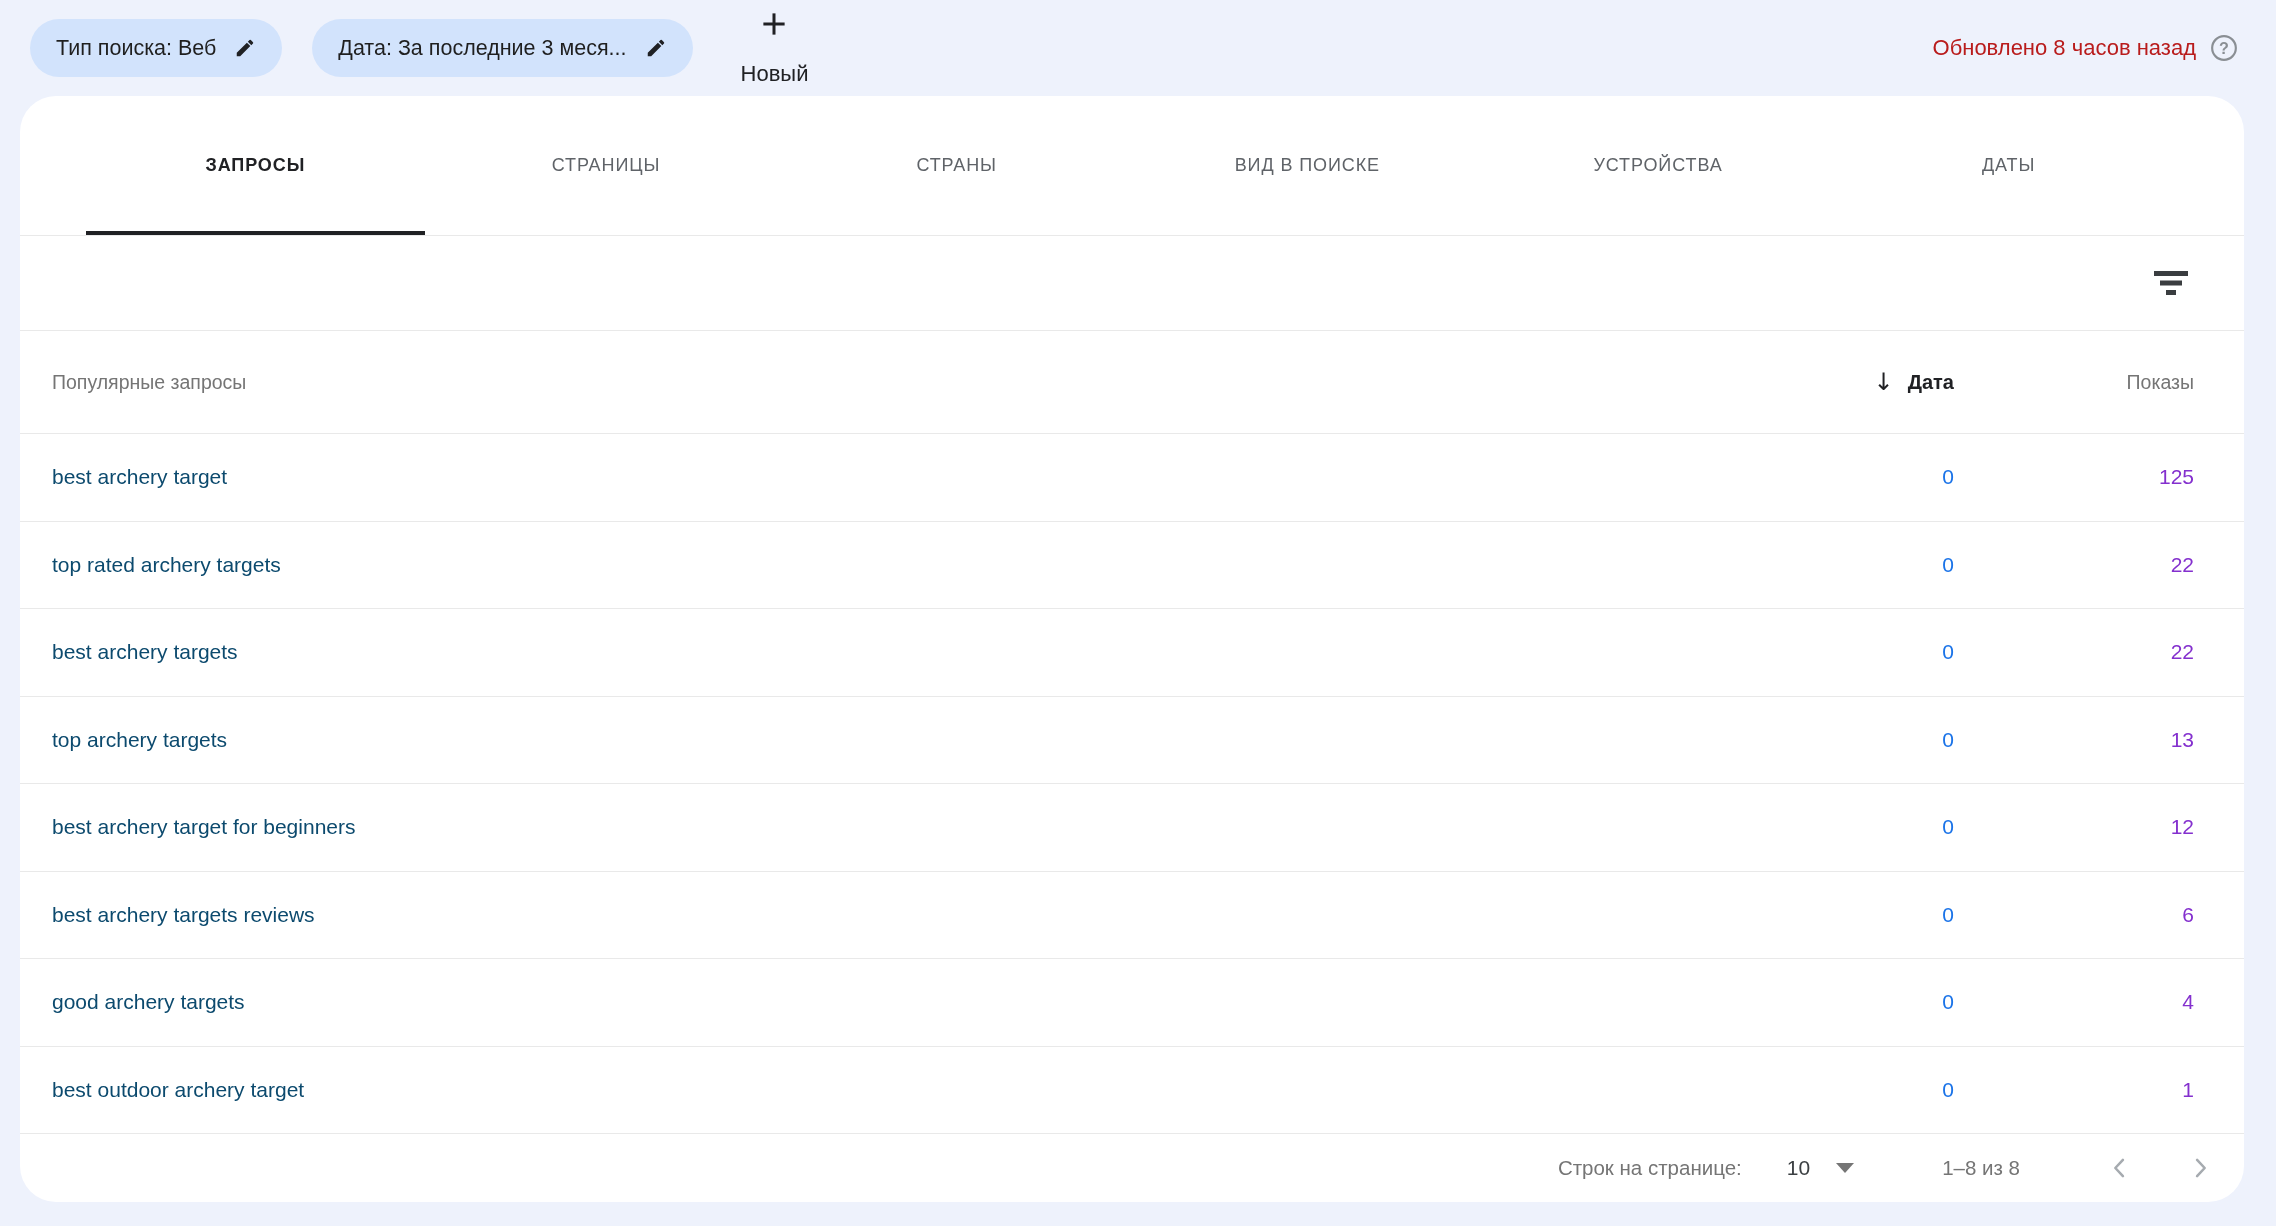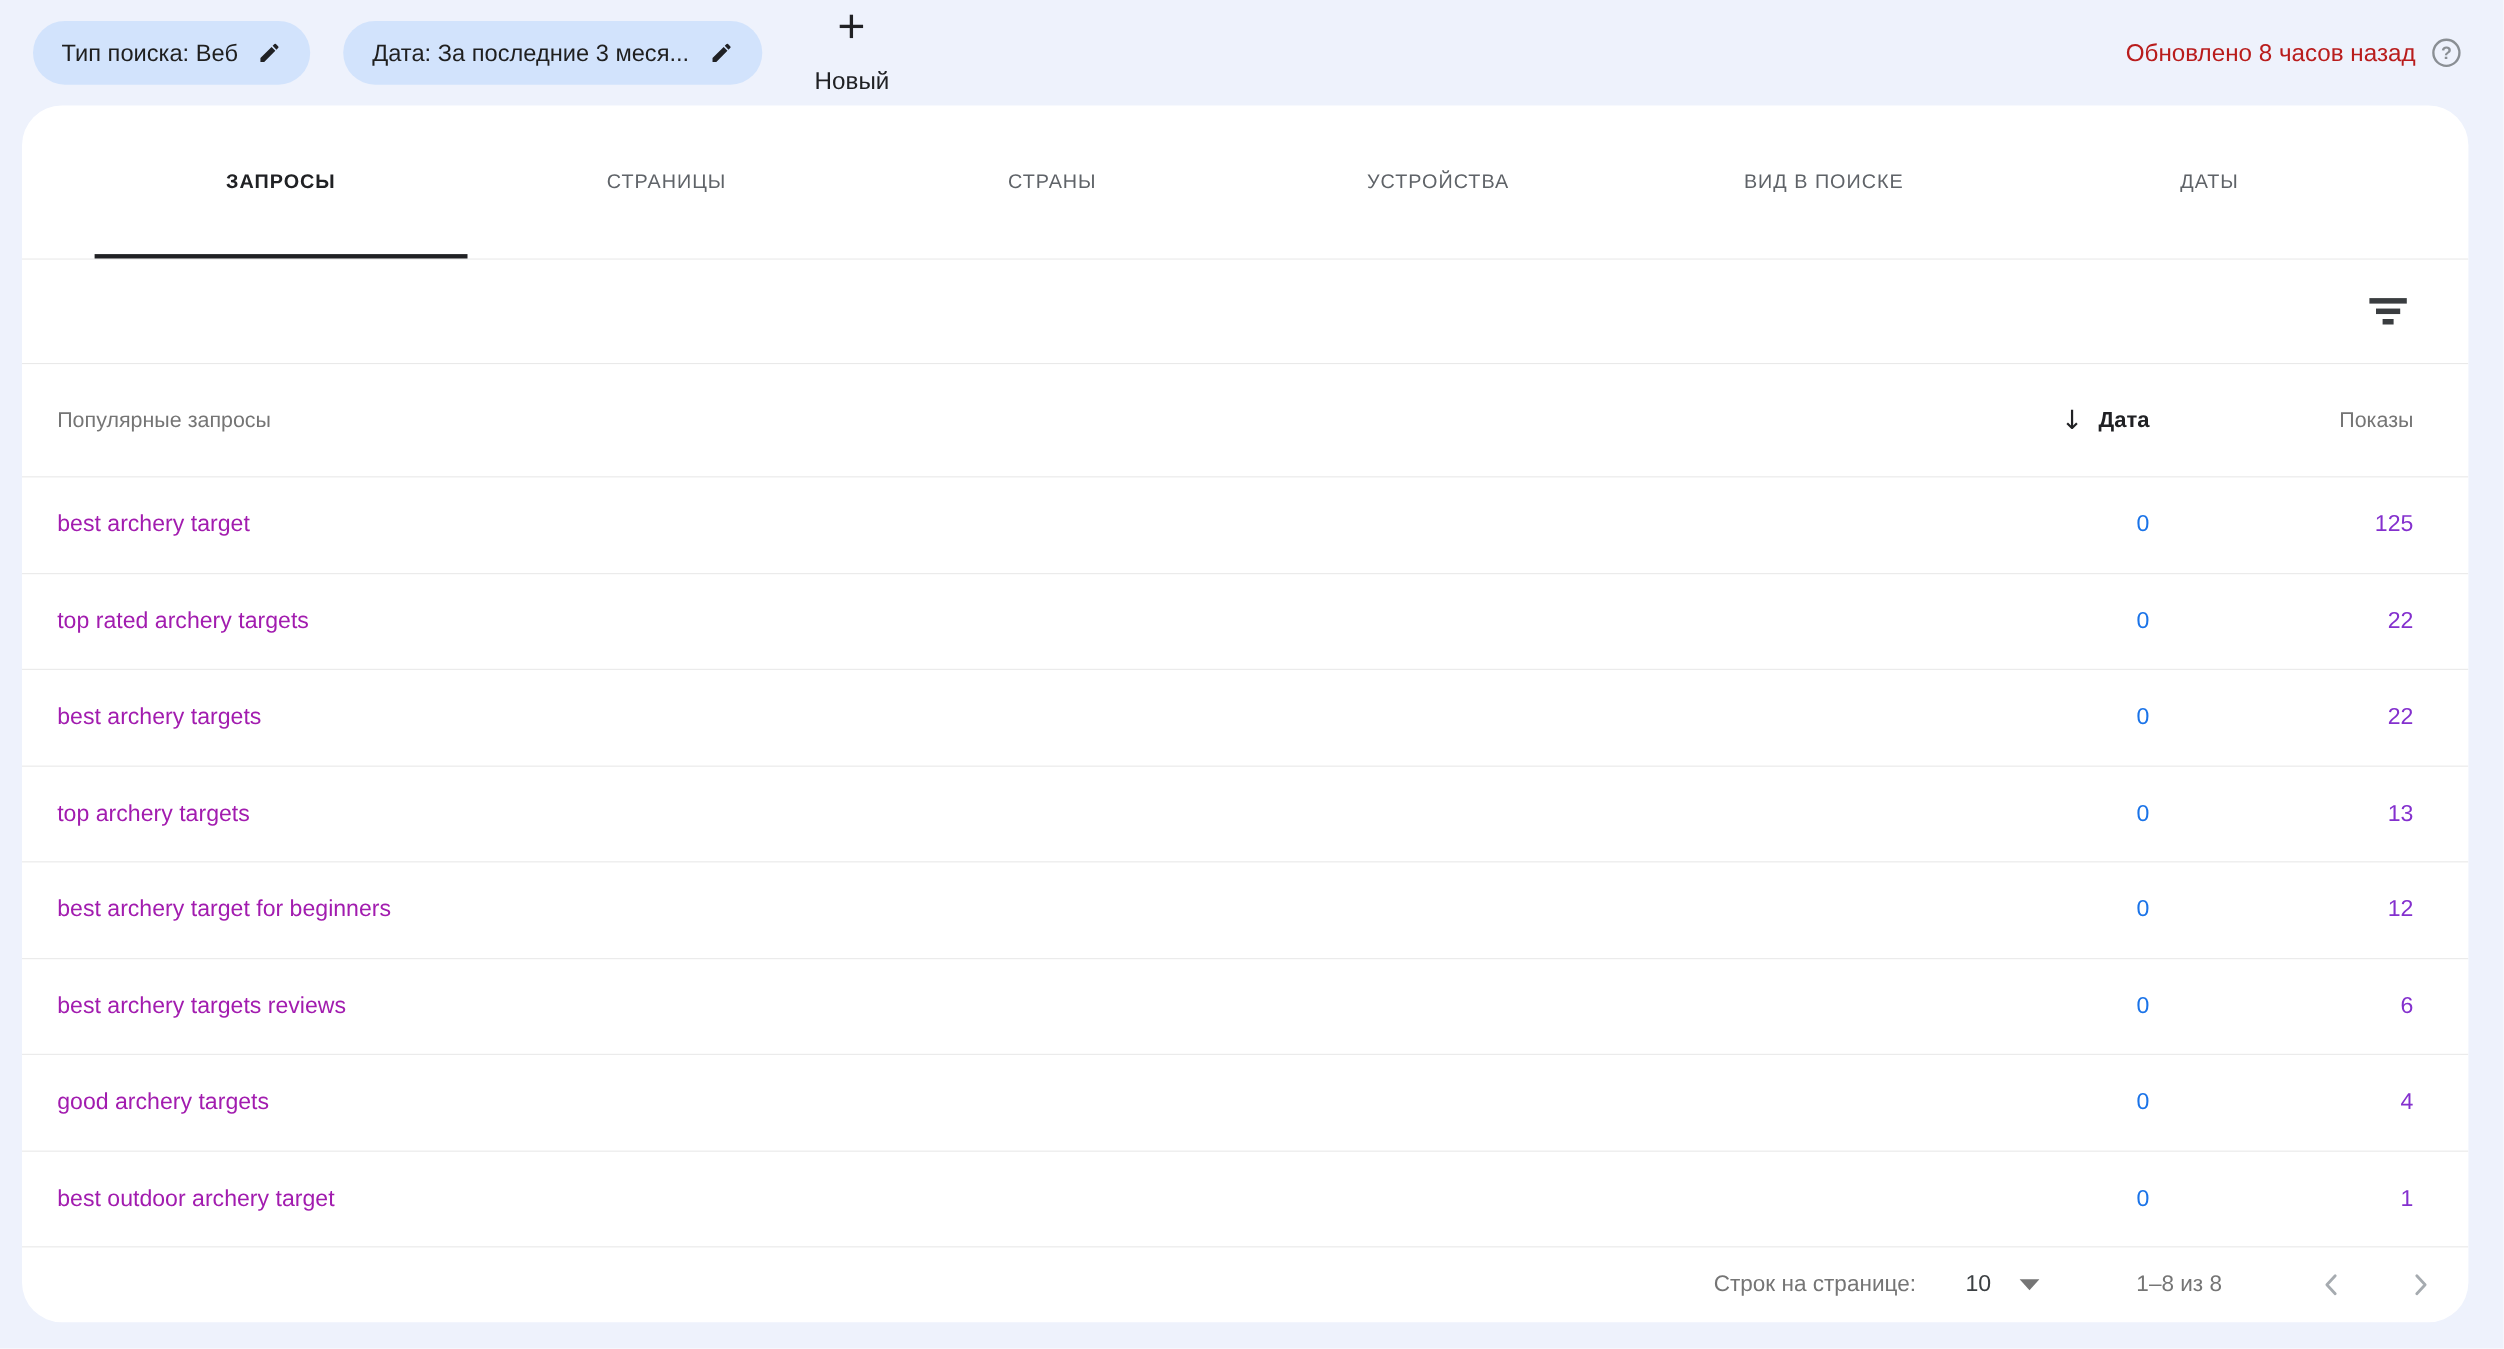--- a/index.html
+++ b/index.html
@@ -148,21 +148,21 @@
   }
   .th.impressions { justify-self: end; cursor: pointer; }
 
   .tbody { flex: 0 0 auto; }
   .trow {
     height: 87.5px;
     border-bottom: 1px solid #e9e9e9;
     font-size: 21px;
     cursor: pointer;
   }
-  .cell-query { color: #a21caf; }
+  .cell-query { color: #0c4a6e; }
   .cell-clicks { justify-self: end; color: #1a73e8; }
   .cell-impressions { justify-self: end; color: #8430ce; }
 
   
   .tfoot {
     flex: 1 1 auto;
     display: flex;
     align-items: center;
     justify-content: flex-end;
     padding-right: 30px;
@@ -231,24 +231,24 @@
           <span>ЗАПРОСЫ</span>
           <div class="tab-underline"></div>
         </div>
         <div class="tab">
           <span>СТРАНИЦЫ</span>
         </div>
         <div class="tab">
           <span>СТРАНЫ</span>
         </div>
         <div class="tab">
+          <span>ВИД В ПОИСКЕ</span>
+        </div>
+        <div class="tab">
           <span>УСТРОЙСТВА</span>
-        </div>
-        <div class="tab">
-          <span>ВИД В ПОИСКЕ</span>
         </div>
         <div class="tab">
           <span>ДАТЫ</span>
         </div>
       </div>
 
     <div class="toolbar">
       <button class="filter-btn">
         <svg width="42" height="30" viewBox="0 0 42 30">
           <rect x="4" y="3" width="34" height="5" fill="#3a3d40"></rect>

